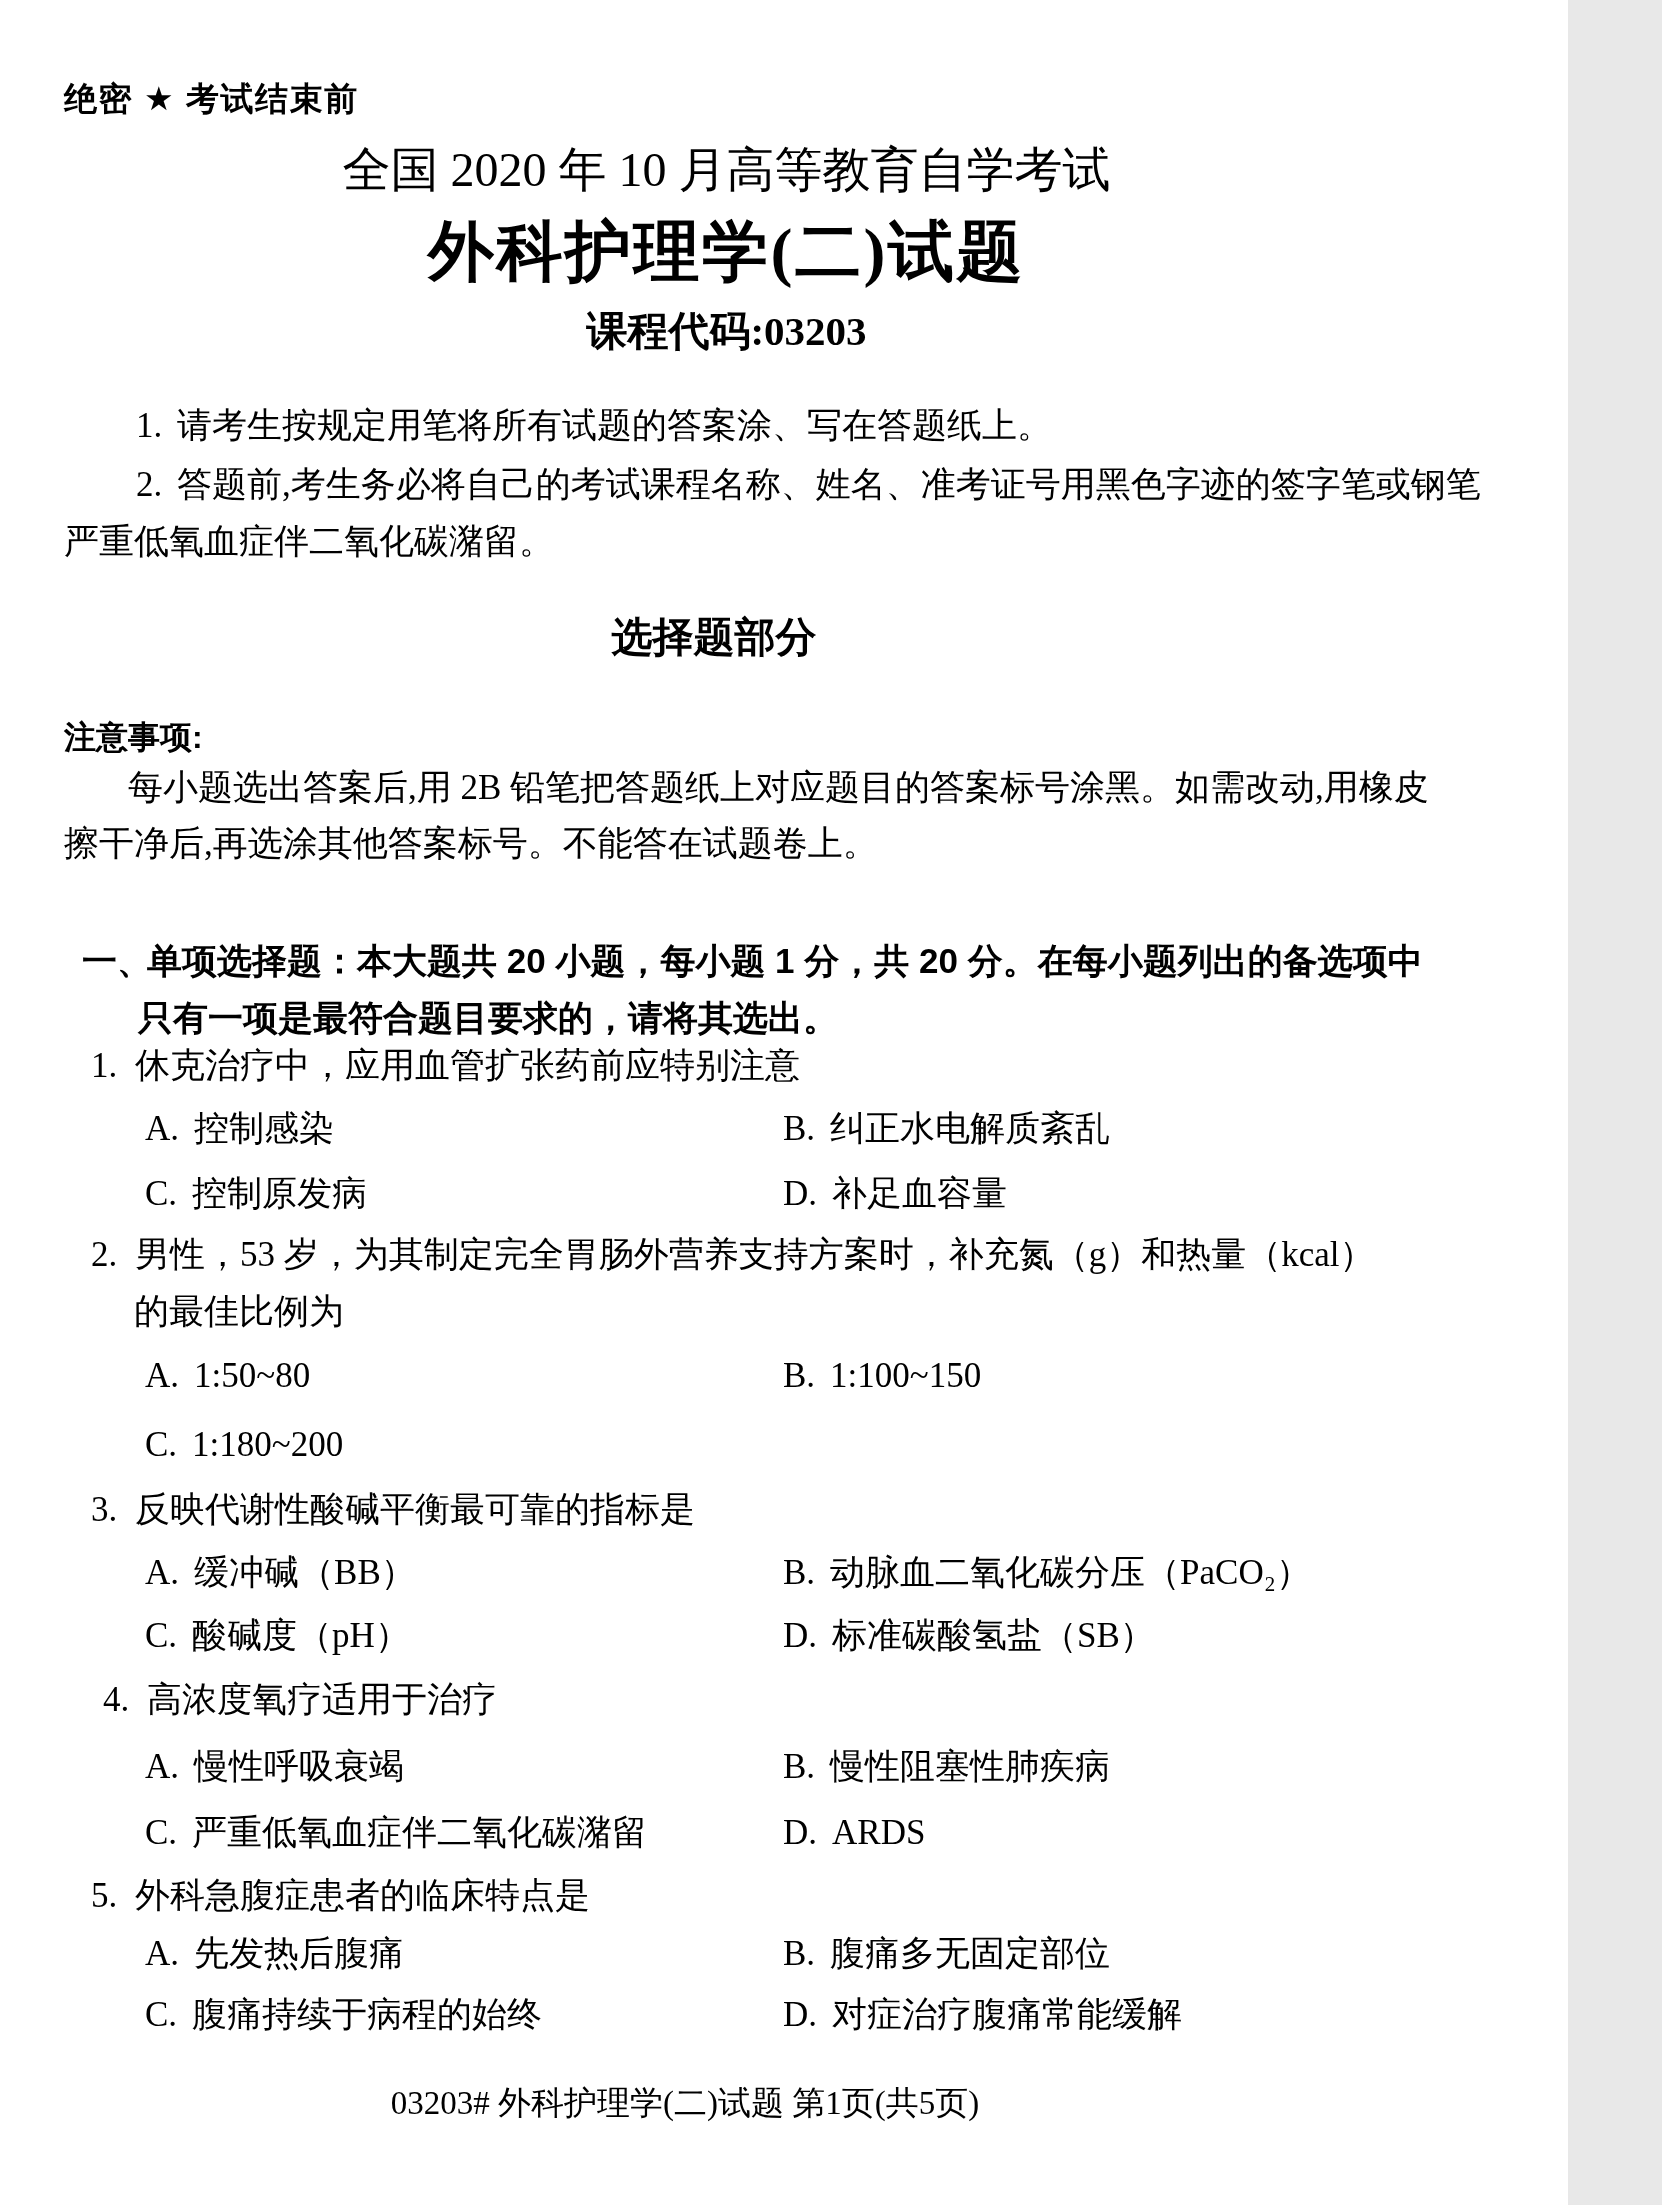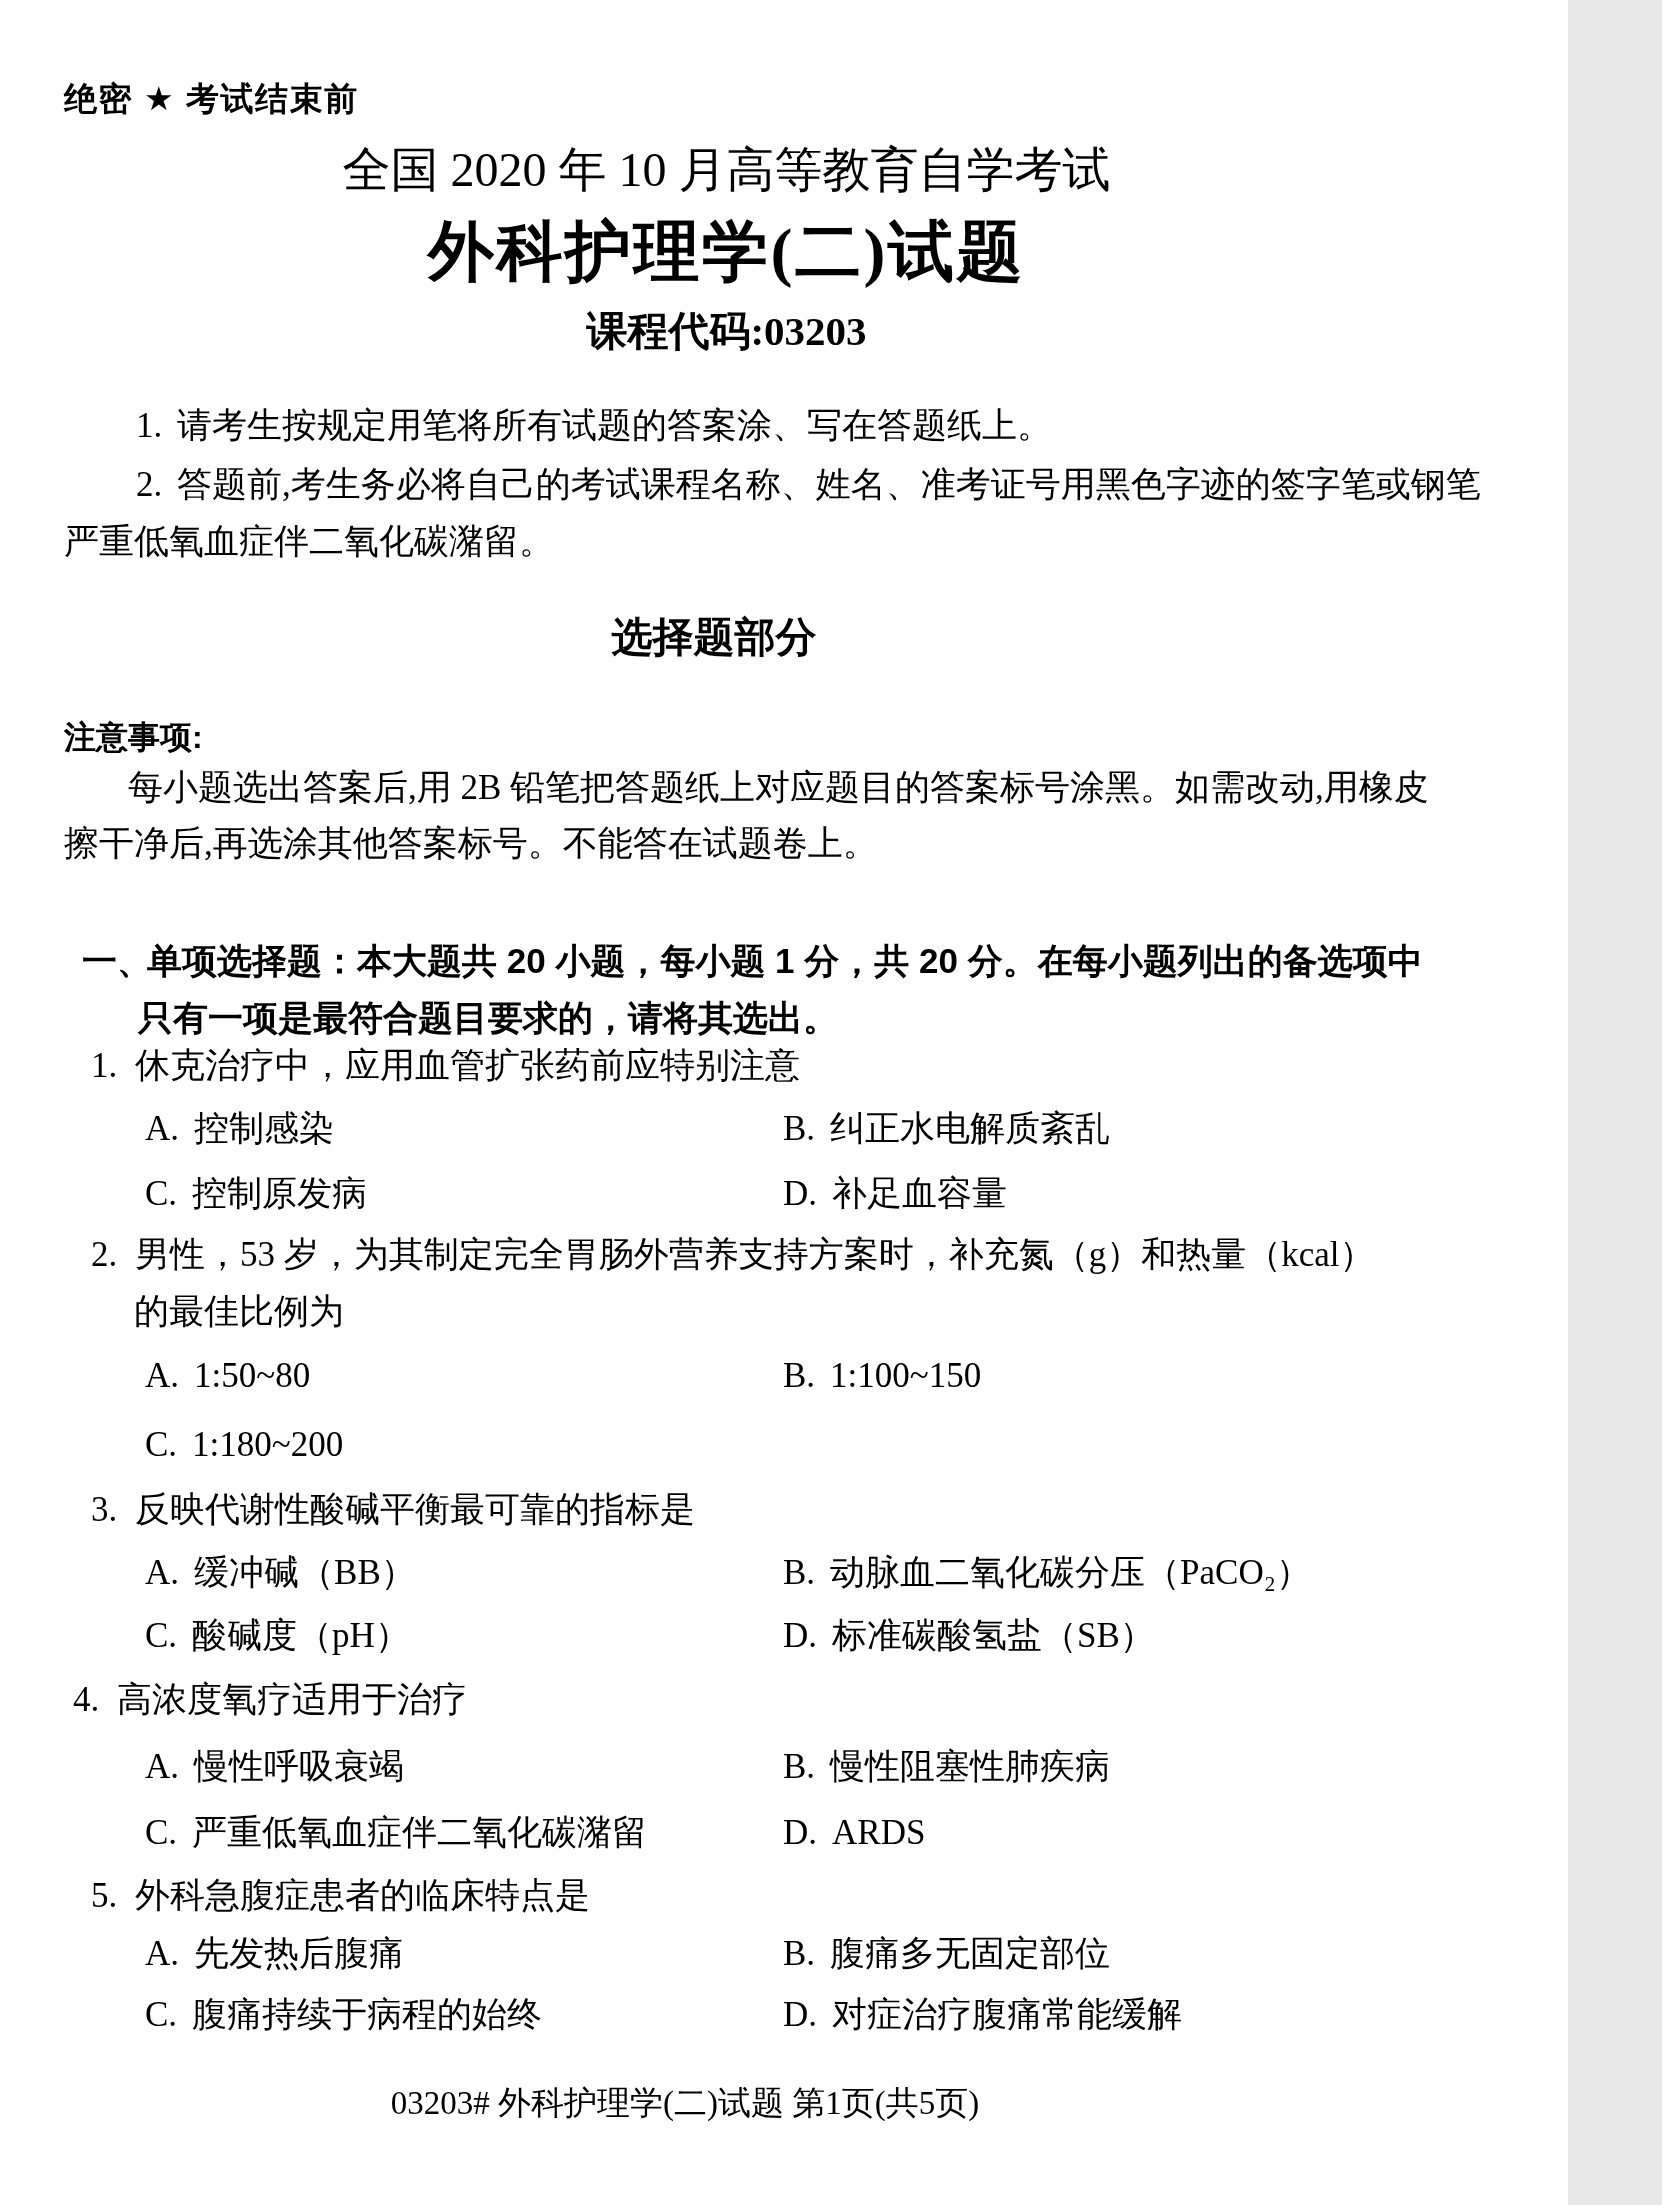--- a/index.html
+++ b/index.html
@@ -98,21 +98,21 @@
   </div>
   <div class="row optrow" style="top:1550px;">
     <span class="cell"><span class="olabel">A.</span><span>缓冲碱（BB）</span></span>
     <span class="cell2"><span class="olabel">B.</span><span>动脉血二氧化碳分压（PaCO₂）</span></span>
   </div>
   <div class="row optrow" style="top:1613px;">
     <span class="cell"><span class="olabel">C.</span><span>酸碱度（pH）</span></span>
     <span class="cell2"><span class="olabel">D.</span><span>标准碳酸氢盐（SB）</span></span>
   </div>
 
-  <div class="row" style="top:1677px;left:73px;">
+  <div class="row" style="top:1677px;left:103px;">
     <span class="qnum">4.</span><span>高浓度氧疗适用于治疗</span>
   </div>
   <div class="row optrow" style="top:1744px;">
     <span class="cell"><span class="olabel">A.</span><span>慢性呼吸衰竭</span></span>
     <span class="cell2"><span class="olabel">B.</span><span>慢性阻塞性肺疾病</span></span>
   </div>
   <div class="row optrow" style="top:1810px;">
     <span class="cell"><span class="olabel">C.</span><span>严重低氧血症伴二氧化碳潴留</span></span>
     <span class="cell2"><span class="olabel">D.</span><span>ARDS</span></span>
   </div>

